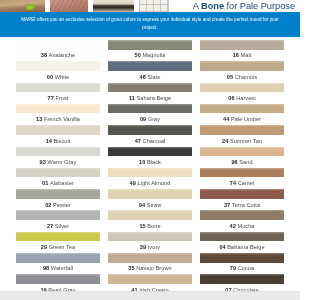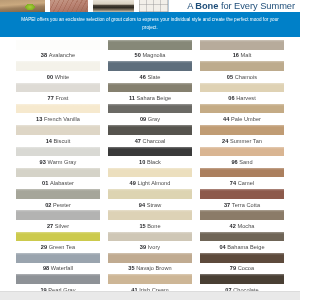--- a/index.html
+++ b/index.html
@@ -135,21 +135,21 @@
     <div class="photostrip">
       <div class="photo p1"></div>
       <div class="photo gap"></div>
       <div class="photo p2"></div>
       <div class="photo gap"></div>
       <div class="photo p3"></div>
       <div class="photo gap"></div>
       <div class="photo p4"></div>
     </div>
     <div class="title-wrap">
-      <div class="title"><span>A </span><b>Bone</b><span> for Every Summer</span></div>
+      <div class="title"><span>A </span><b>Bone</b><span> for Pale Purpose</span></div>
     </div>
   </div>
 
   <div class="banner">
     <p>MAPEI offers you an exclusive selection of grout colors to express your individual style and create the perfect mood for your project.</p>
   </div>
 
   <div class="grid">
       <div class="row">
         <div class="cell sp"></div>

